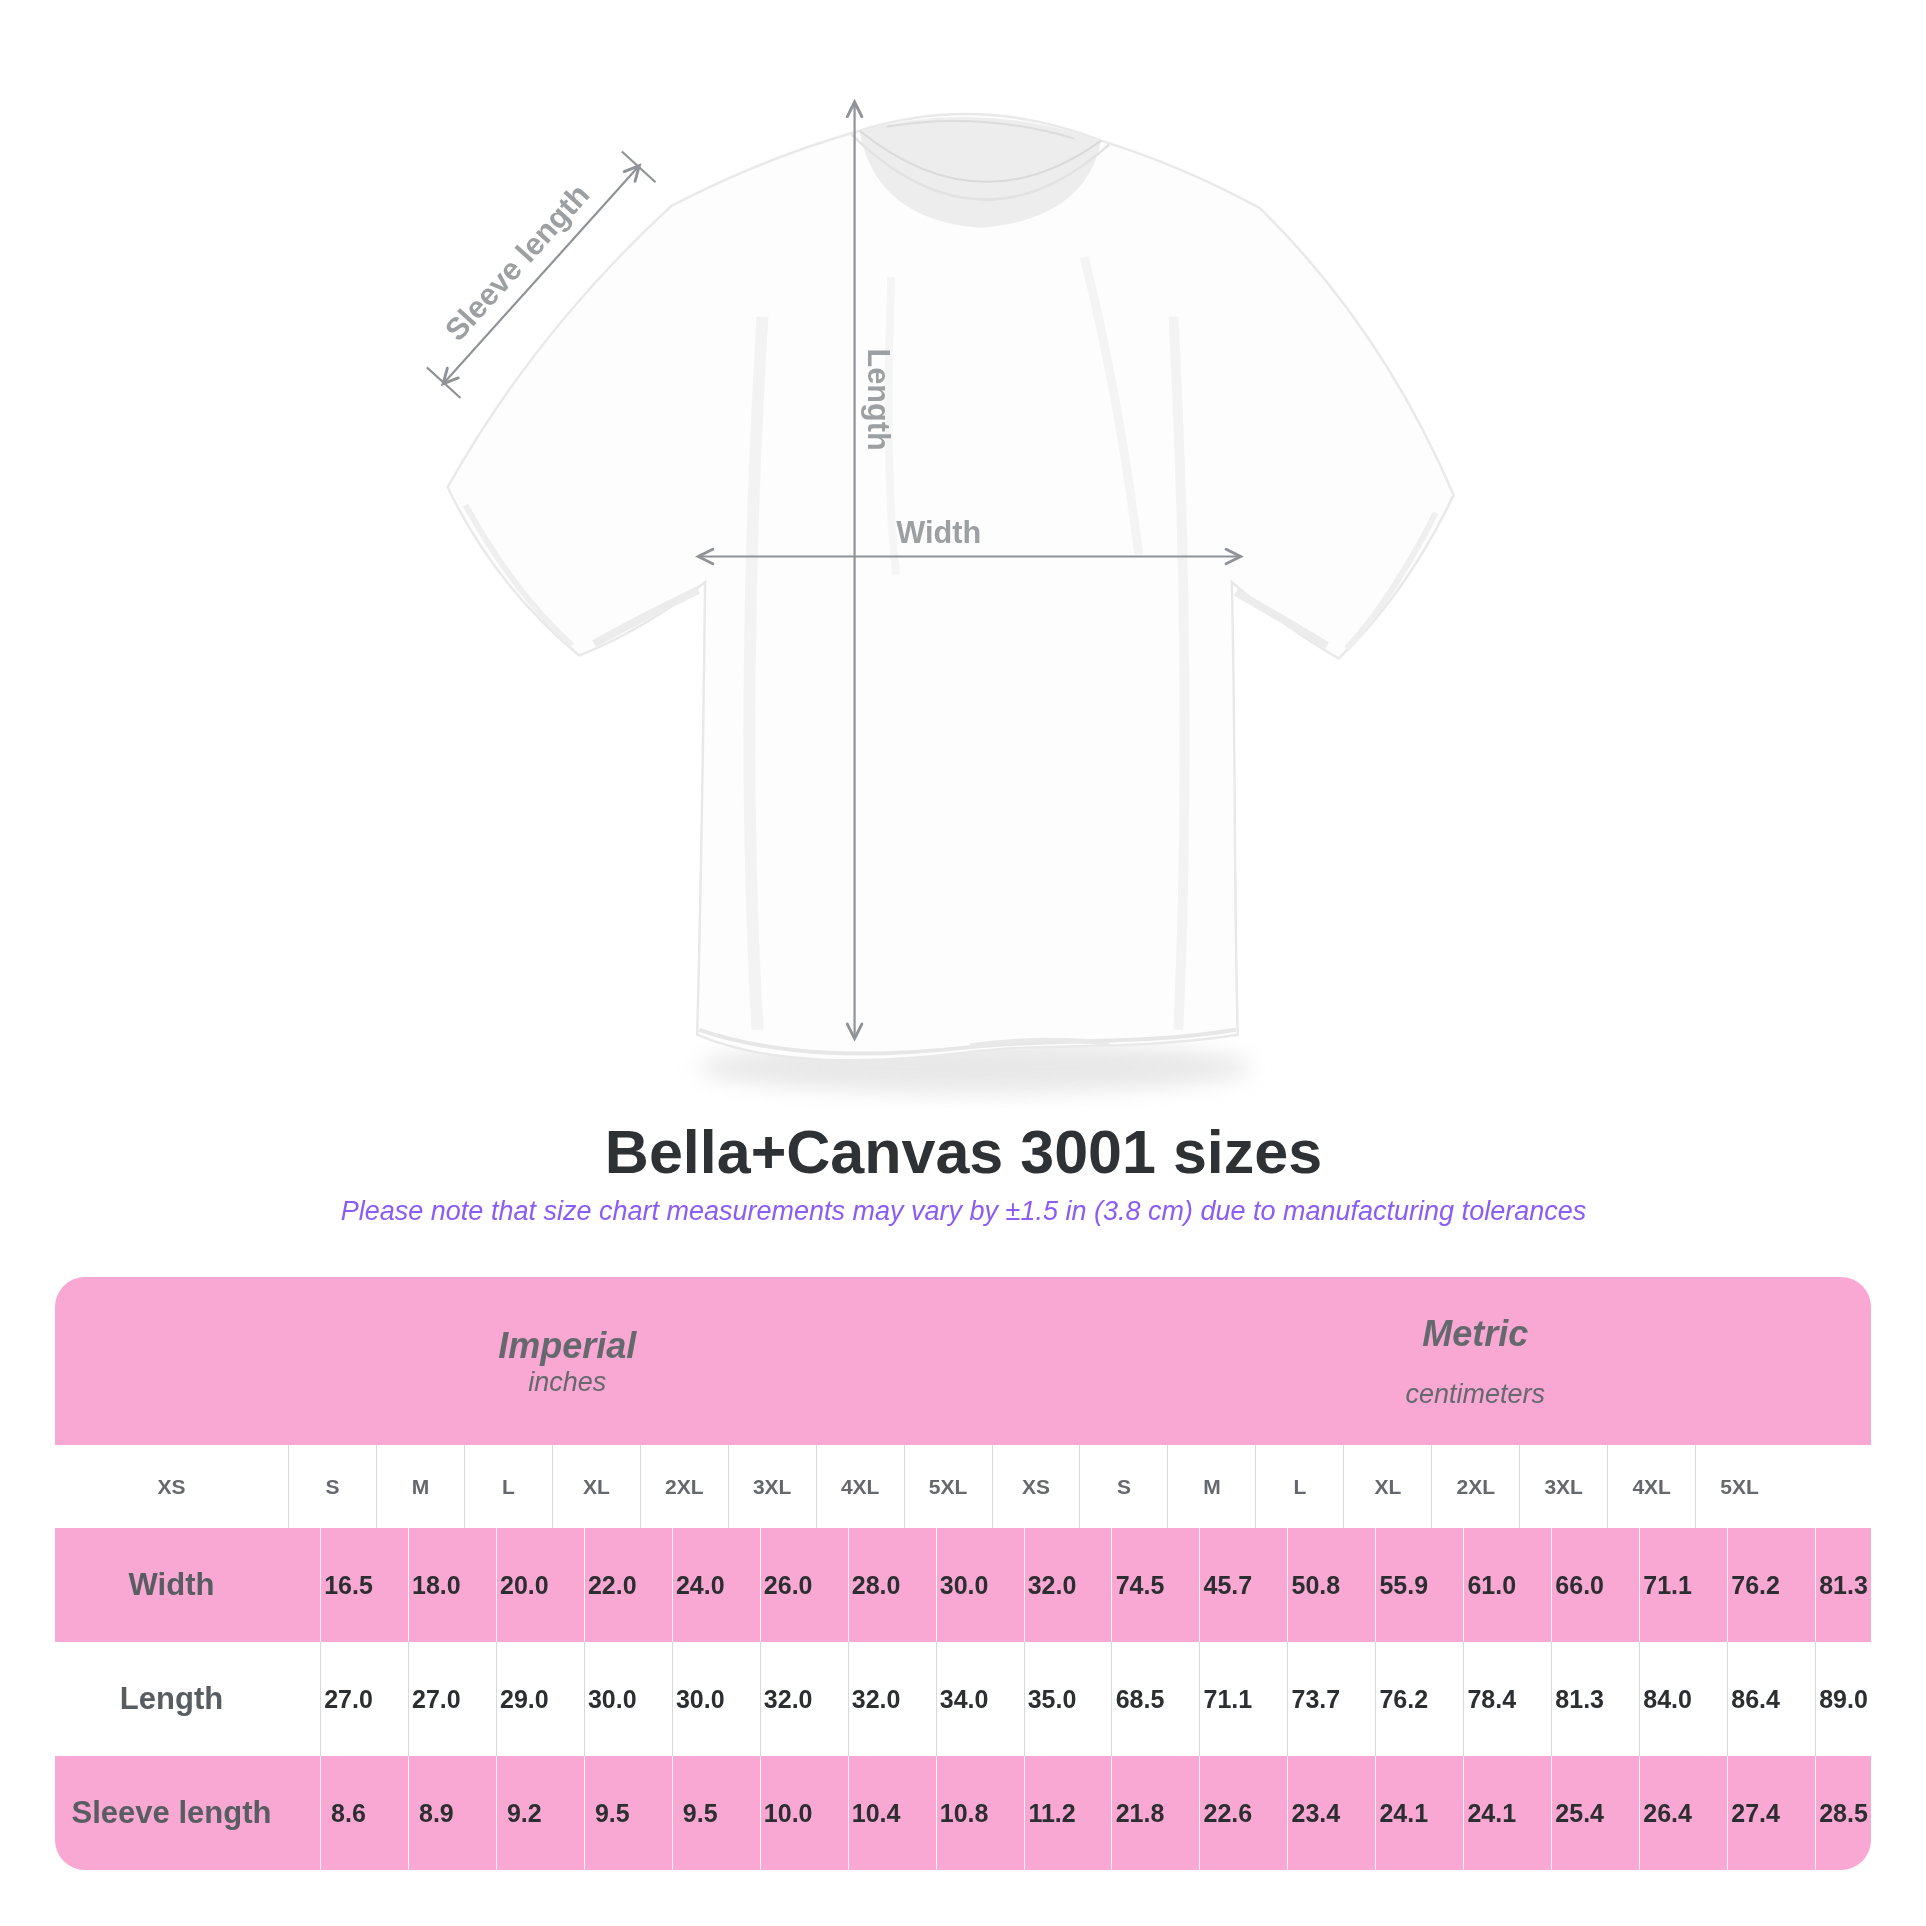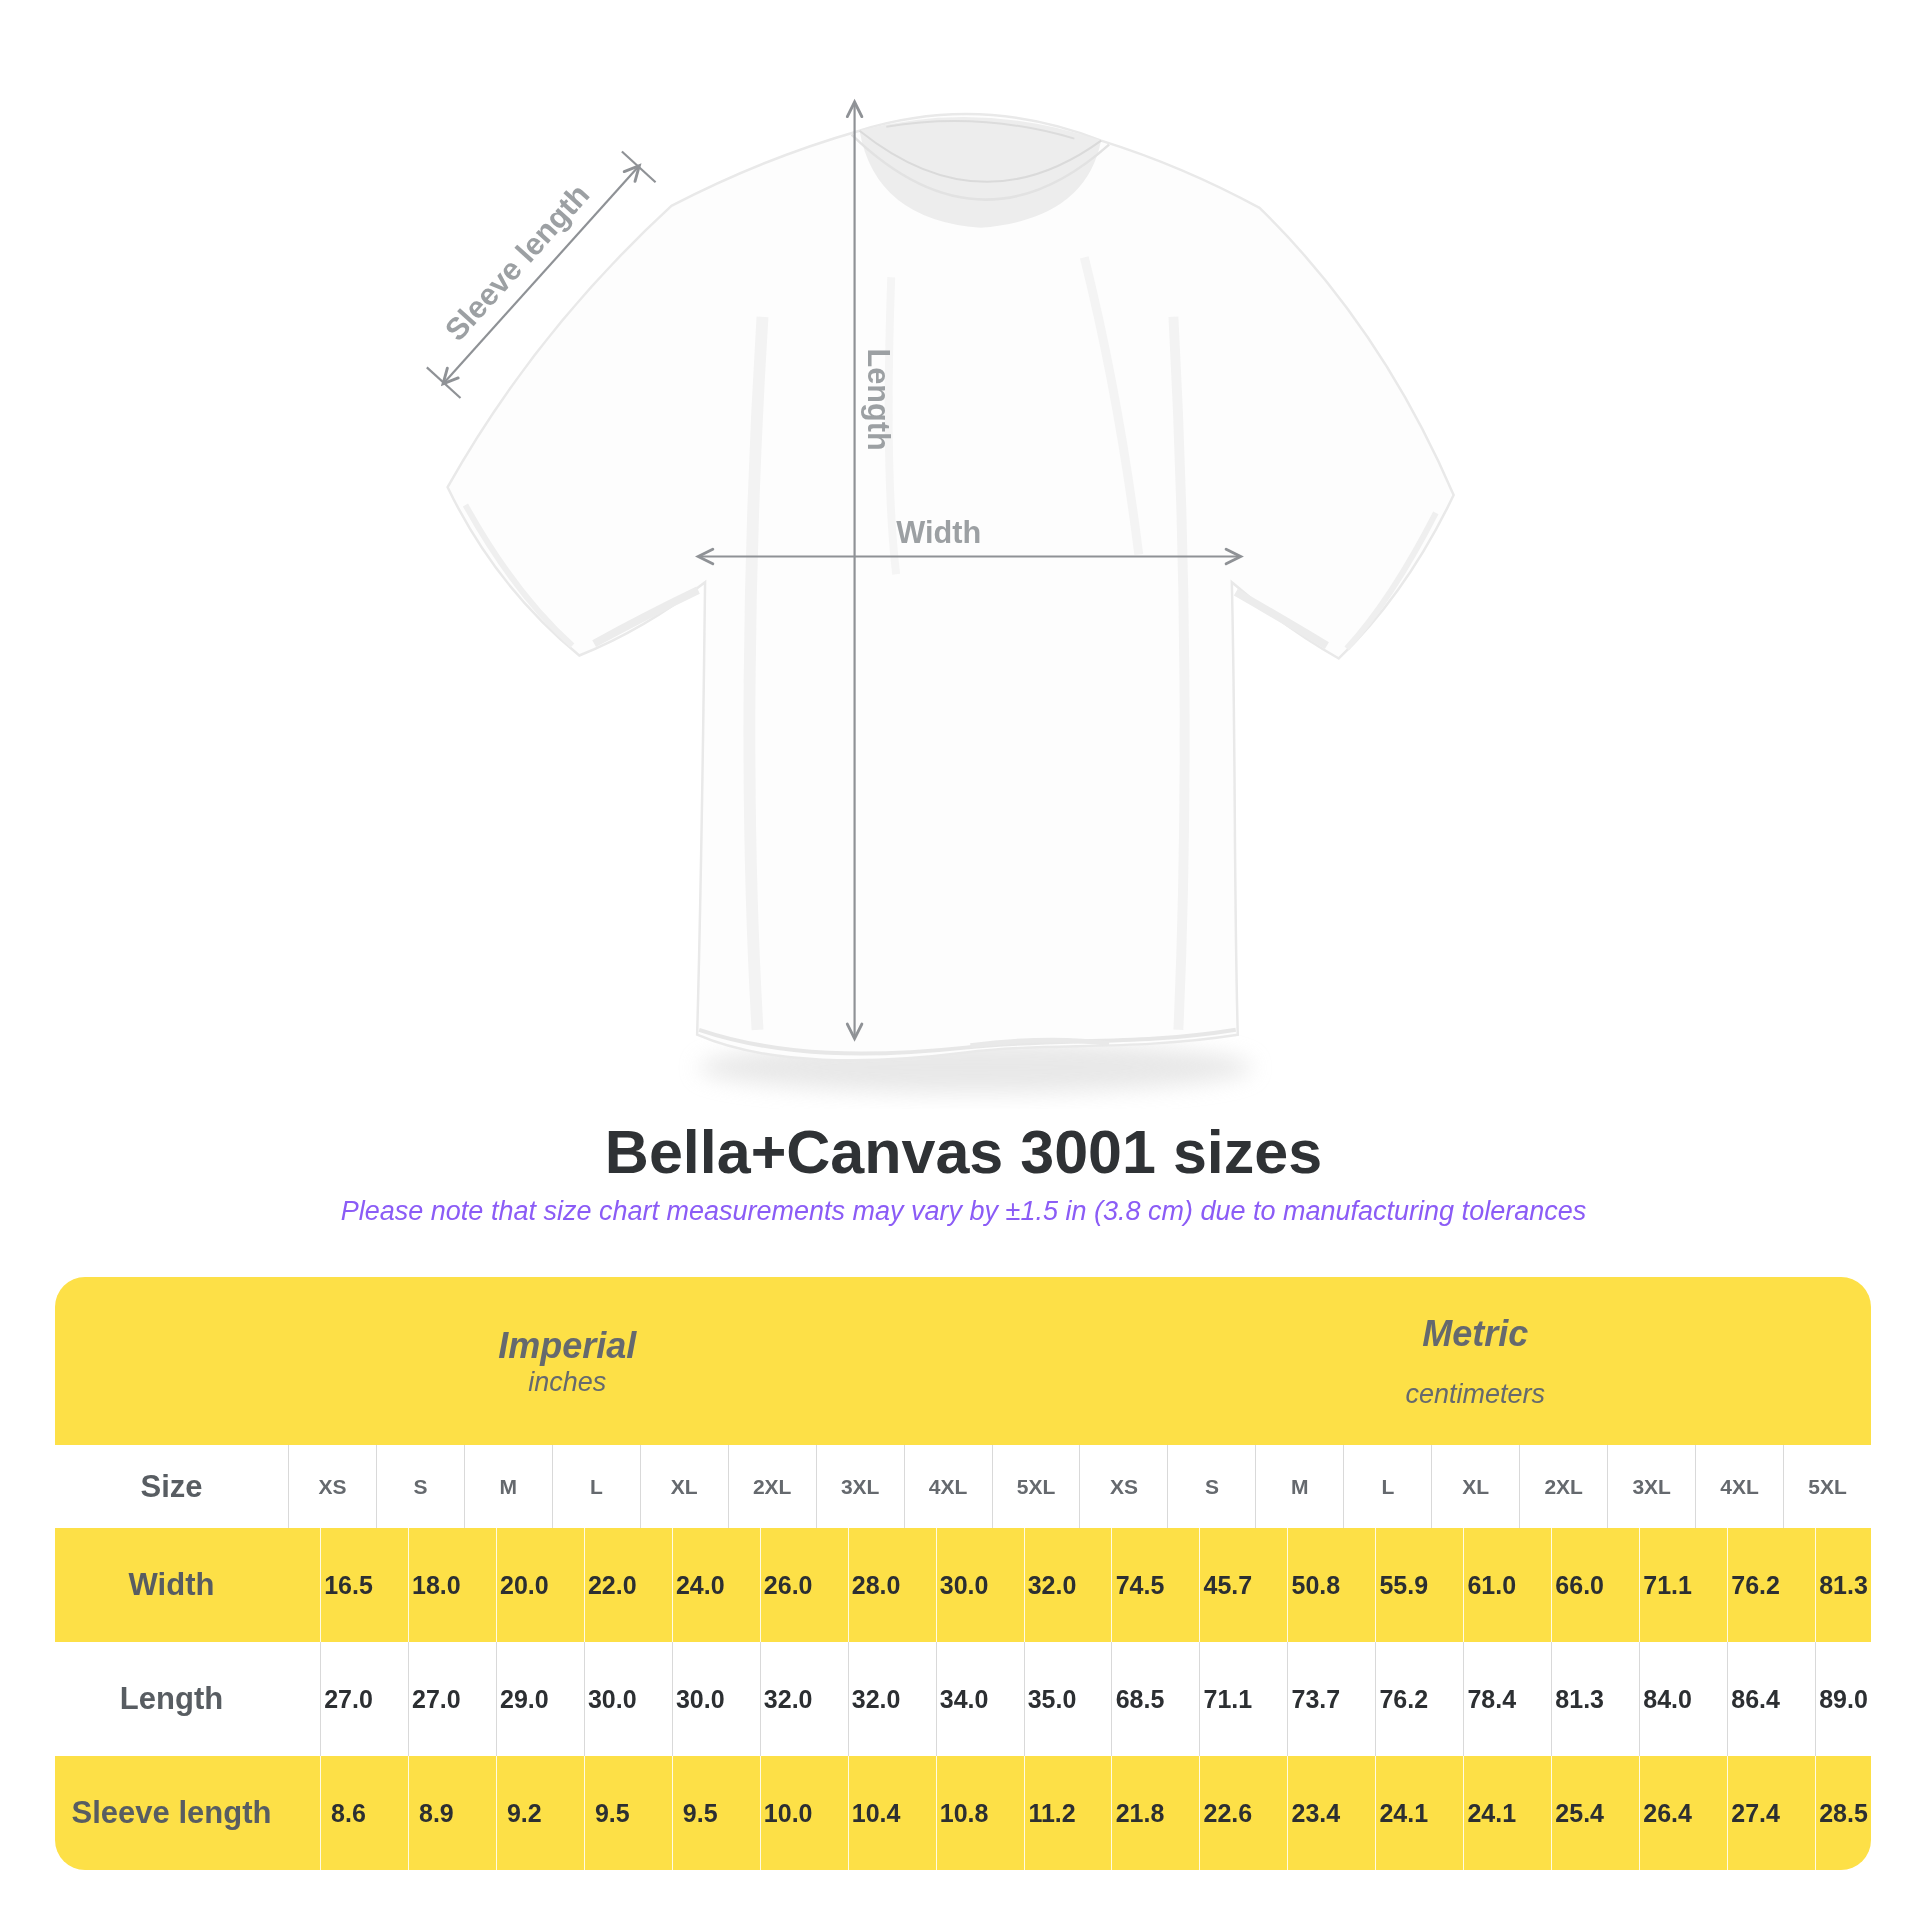--- a/index.html
+++ b/index.html
@@ -1,21 +1,21 @@
 <!DOCTYPE html>
 <html><head>
 <meta charset="utf-8">
 <style>
   html,body{margin:0;padding:0;background:#fff;font-family:"Liberation Sans",sans-serif;}
   .page{position:relative;width:1927px;height:1927px;background:#ffffff;overflow:hidden;}
   .shirt-svg{position:absolute;left:0;top:0;width:1927px;height:1109px;}
   .dim-label{fill:#9ca0a3;font-weight:bold;font-size:31px;font-family:"Liberation Sans",sans-serif;}
   .page-title{position:absolute;left:0;right:0;top:1117px;text-align:center;font-size:61px;font-weight:bold;color:#2f3235;}
   .page-subtitle{position:absolute;left:0;right:0;top:1196px;text-align:center;font-size:27px;font-style:italic;color:#8b5cf6;}
-  .size-table{position:absolute;left:55px;top:1277px;width:1816px;border-radius:30px;background:#fde047;overflow:hidden;}
+  .size-table{position:absolute;left:55px;top:1277px;width:1816px;border-radius:30px;background:#f9a8d4;overflow:hidden;}
   .cols{display:grid;grid-template-columns:233px repeat(18,1fr);}
   .group-row{height:168px;}
   .group-cell{display:flex;flex-direction:column;align-items:center;justify-content:center;}
   .group-imperial{grid-column:1/11;}
   .group-metric{grid-column:11/20;gap:24px;}
   .gname{font-size:36px;font-weight:bold;font-style:italic;color:#65696e;}
   .gunit{font-size:27px;font-style:italic;color:#65696e;margin-top:0;}
   .header-row{height:83px;}
   .data-row{height:114px;}
   .cell{display:flex;align-items:center;justify-content:center;}
@@ -99,21 +99,20 @@
       <div class="group-cell group-imperial">
         <div class="gname">Imperial</div>
         <div class="gunit">inches</div>
       </div>
       <div class="group-cell group-metric">
         <div class="gname">Metric</div>
         <div class="gunit">centimeters</div>
       </div>
     </div>
     <div class="cols header-row row-white" id="header-row">
-        <div class="cell label-cell">Size</div>
         <div class="cell head-cell">XS</div>
         <div class="cell head-cell">S</div>
         <div class="cell head-cell">M</div>
         <div class="cell head-cell">L</div>
         <div class="cell head-cell">XL</div>
         <div class="cell head-cell">2XL</div>
         <div class="cell head-cell">3XL</div>
         <div class="cell head-cell">4XL</div>
         <div class="cell head-cell">5XL</div>
         <div class="cell head-cell">XS</div>

